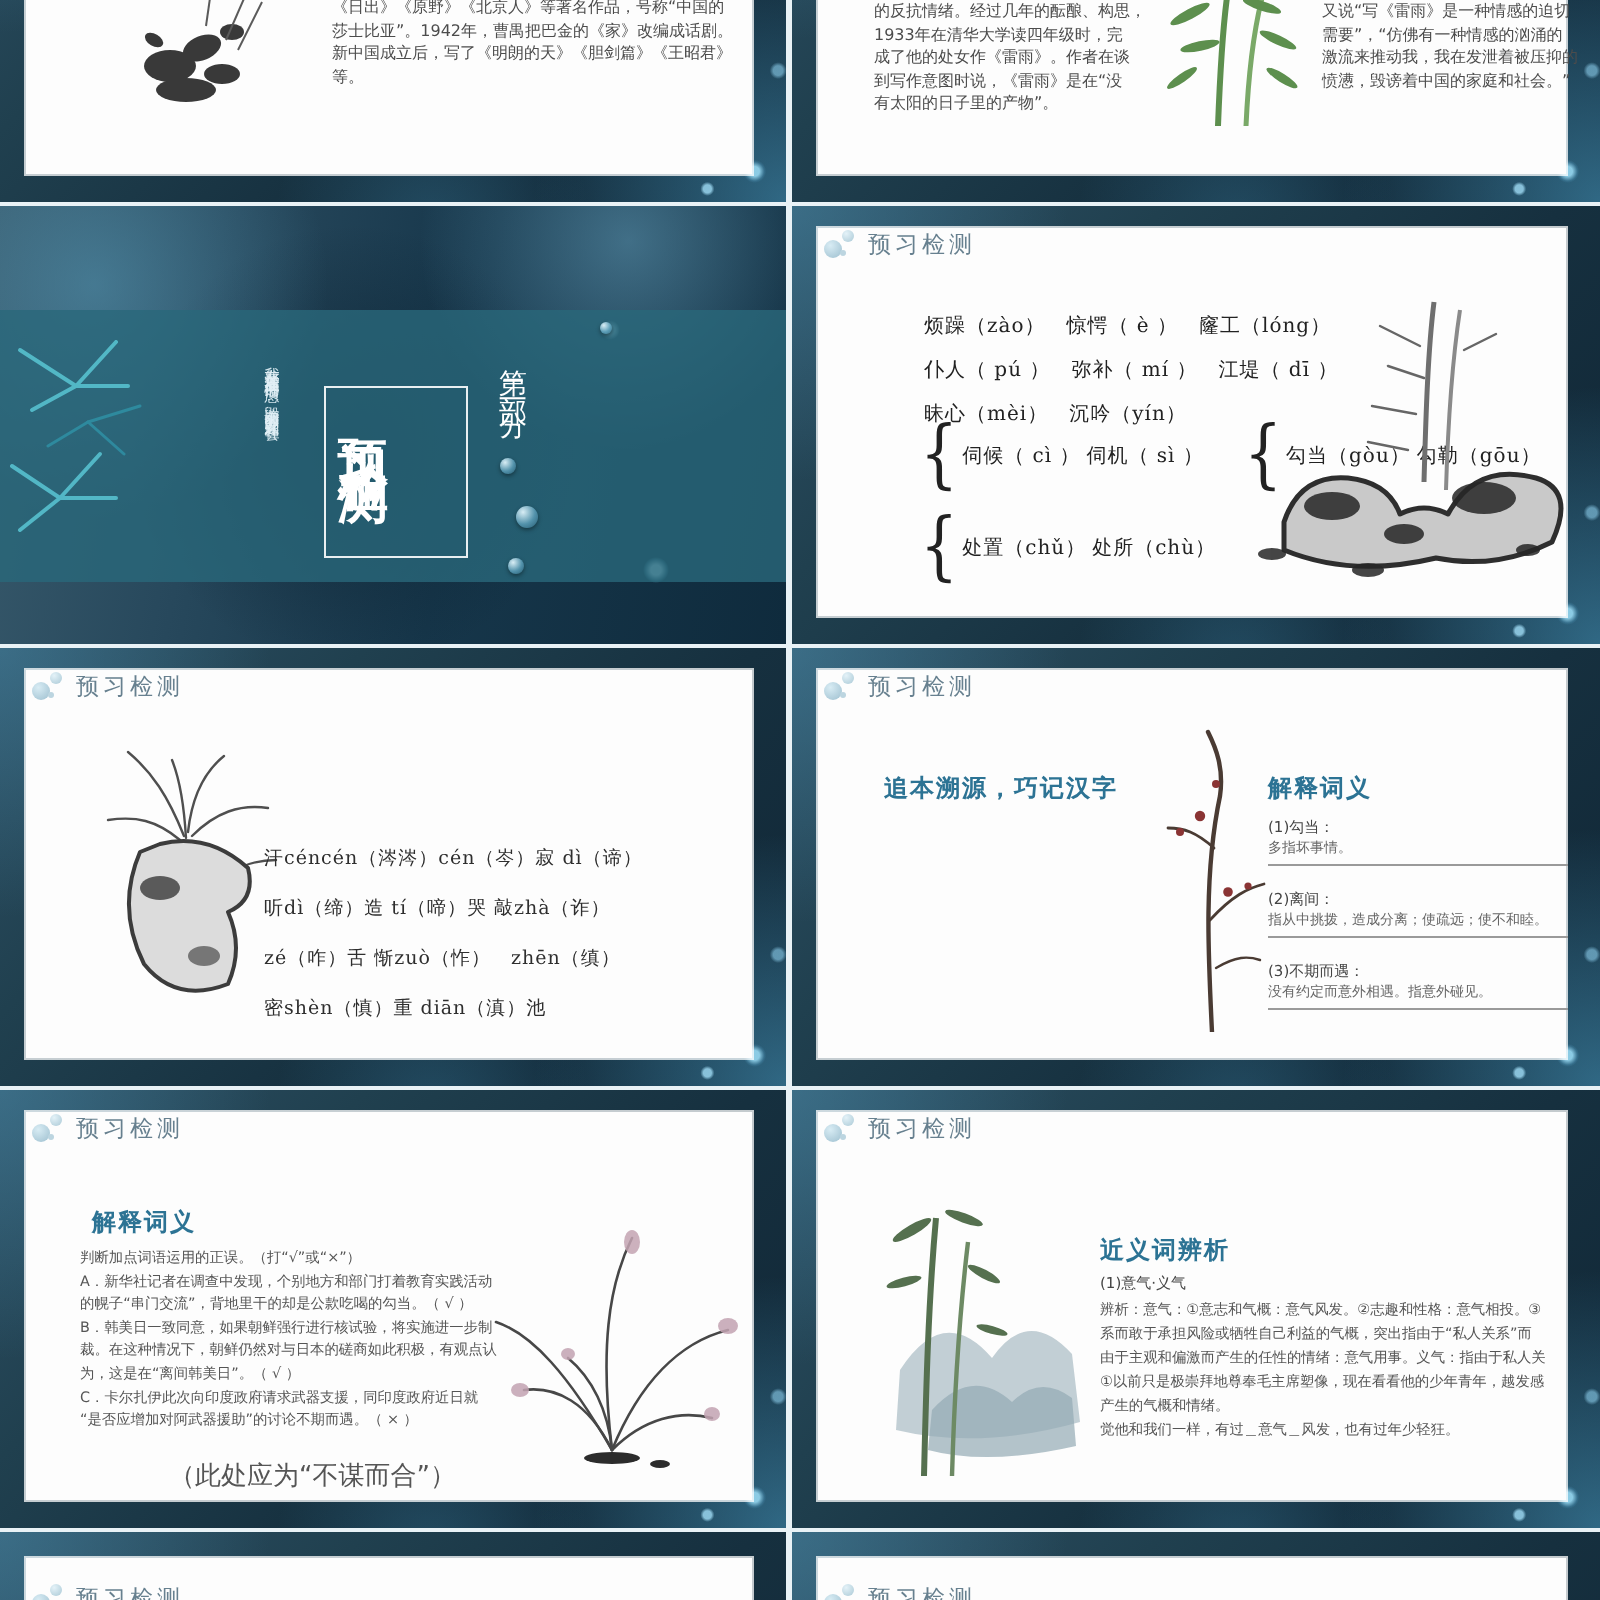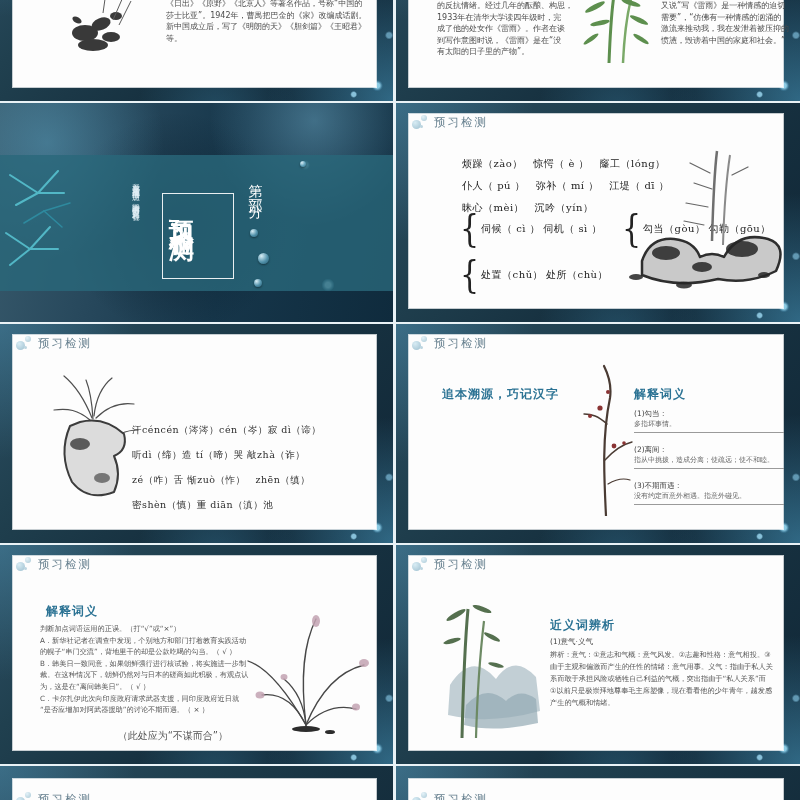--- a/index.html
+++ b/index.html
@@ -67,21 +67,21 @@
   
   .f-left-p{position:absolute;left:44px;top:84px;width:132px;color:#555;font-size:7px;}
   .f-left-p .ln{line-height:11px;}
   .f-items{position:absolute;left:238px;top:84px;width:150px;}
   .f-item{margin-bottom:11px;}
   .f-q{font-size:7.5px;color:#444;line-height:11px;}
   .f-a{font-size:7px;color:#666;line-height:10px;border-bottom:1px solid #9a9a9a;padding-bottom:3px;}
   
   .g-p{position:absolute;left:40px;top:78px;width:202px;color:#555;font-size:7.2px;}
   .g-p .ln{line-height:11.6px;}
-  .g-note{position:absolute;left:40px;top:184px;width:202px;color:#555;font-size:10px;text-align:right;padding-right:14px;box-sizing:border-box;}
+  .g-note{position:absolute;left:40px;top:184px;width:202px;color:#555;font-size:13px;text-align:right;padding-right:14px;box-sizing:border-box;}
   
   .h-sub{position:absolute;left:154px;top:92px;font-size:7.5px;color:#444;}
   .h-p{position:absolute;left:154px;top:104px;width:238px;color:#555;font-size:7.2px;}
   .h-p .ln{line-height:12px;}
   
   .cover{
     background:
       radial-gradient(9px 9px at 328px 182px, rgba(190,235,250,.95) 28%, rgba(100,175,205,.4) 60%, transparent 72%),
       radial-gradient(7px 7px at 305px 62px, rgba(170,225,245,.8) 35%, transparent 70%),
       radial-gradient(circle at 12% 18%, rgba(90,160,190,.5), transparent 30%),
@@ -401,24 +401,25 @@
       <ellipse cx="46" cy="16" rx="10" ry="2.4" transform="rotate(20 46 16)"></ellipse>
       <ellipse cx="16" cy="48" rx="9" ry="2.2" transform="rotate(-15 16 48)"></ellipse>
       <ellipse cx="56" cy="44" rx="9" ry="2.2" transform="rotate(28 56 44)"></ellipse>
       <ellipse cx="60" cy="72" rx="8" ry="2" transform="rotate(15 60 72)"></ellipse>
     </g>
   </svg>
   <div class="h2" style="left:154px;top:72px;">近义词辨析</div>
   <div class="h-sub">(1)意气·义气</div>
   <div class="h-p">
       <div class="ln">辨析：意气：①意志和气概：意气风发。②志趣和性格：意气相投。③</div>
+      <div class="ln">系而敢于承担风险或牺牲自己利益的气概，突出指由于“私人关系”而</div>
       <div class="ln">由于主观和偏激而产生的任性的情绪：意气用事。义气：指由于私人关</div>
-      <div class="ln">系而敢于承担风险或牺牲自己利益的气概，突出指由于“私人关系”而</div>
       <div class="ln">①以前只是极崇拜地尊奉毛主席塑像，现在看看他的少年青年，越发感</div>
       <div class="ln">产生的气概和情绪。</div>
+      <div class="ln">觉他和我们一样，有过＿意气＿风发，也有过年少轻狂。</div>
     </div>
 </div>
 
 <div class="thumb" style="left:0;top:766px;width:393px;height:219px;">
   <div class="card" style="top:13px;"></div>
   <div class="hdr" style="top:26px;">
     <span class="bub">
         <i class="b1"></i>
         <i class="b2"></i>
       </span>

